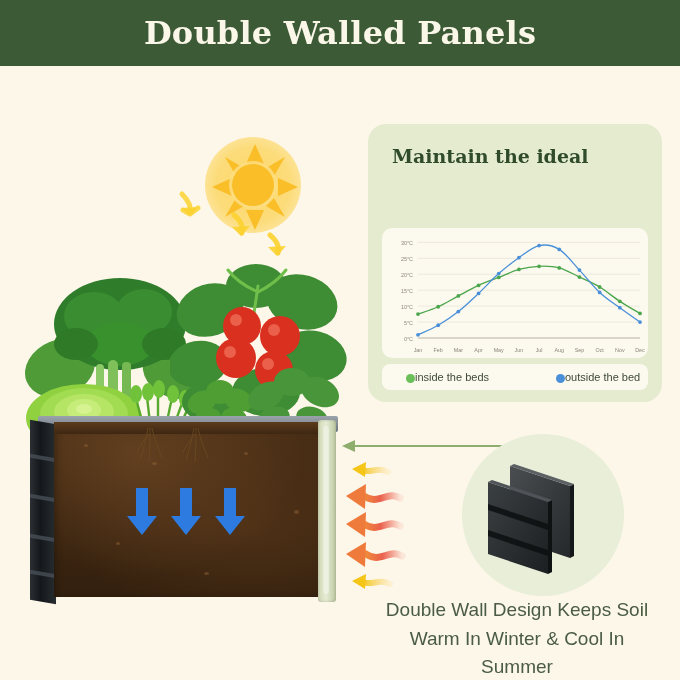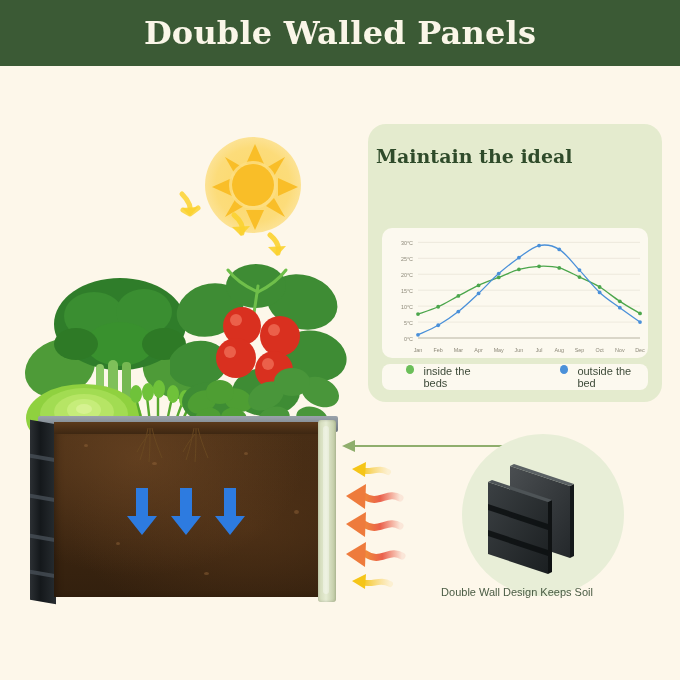--- a/index.html
+++ b/index.html
@@ -74,51 +74,51 @@
 
   
   .veg{position:absolute;}
 
   
   .chart-card{
     position:absolute;left:368px;top:124px;width:294px;height:278px;
     background:#E4EBCE;border-radius:18px;
   }
   .chart-heading{
-    position:absolute;left:8px;top:20px;width:260px;
+    position:absolute;left:24px;top:20px;width:260px;
     color:#2F4B2A;font-family:"DejaVu Serif","Liberation Serif",serif;
     font-size:19px;font-weight:700;line-height:1.32;
   }
   .plot-box{
     position:absolute;left:14px;top:104px;width:266px;height:130px;
     background:#FCF9EF;border-radius:10px;
   }
   .plot-svg{position:absolute;left:0;top:0;}
   .legend{
     position:absolute;left:14px;top:240px;width:266px;height:26px;
     background:#FCF9EF;border-radius:8px;display:flex;align-items:center;
   }
-  .legend-item{display:flex;align-items:flex-start;gap:9px;font-size:11px;color:#3D4A38;padding-left:12px;}
+  .legend-item{display:flex;align-items:flex-end;gap:0;font-size:11px;color:#3D4A38;padding-left:12px;}
   .legend-item.i0{margin-left:12px;}
   .legend-item.i1{margin-left:55px;}
   .legend-dot{width:9px;height:9px;border-radius:50%;display:inline-block;}
 
   
   .connector{position:absolute;left:338px;top:438px;width:190px;height:60px;}
   .heat-arrows{position:absolute;left:340px;top:460px;width:80px;height:160px;}
 
   
   .panel-circle{
     position:absolute;left:462px;top:434px;width:162px;height:162px;border-radius:50%;
     background:#E8EED7;
   }
   .panel-svg{position:absolute;left:0;top:0;}
   .caption{
-    position:absolute;left:372px;top:584px;width:290px;text-align:center;
-    color:#4A5C44;font-size:11px;line-height:1.5;
+    position:absolute;left:372px;top:596px;width:290px;text-align:center;
+    color:#4A5C44;font-size:19px;line-height:1.5;
   }
 </style>
 </head>
 <body>
 
 <div class="page">
 
   <div class="header">
     <div class="header-title">Double Walled Panels</div>
   </div>
@@ -424,15 +424,16 @@
       <polygon points="86,68 90,66 90,138 86,140" fill="#0F1213"></polygon>
       <polygon points="26,48 30,46 90,66 86,68" fill="#4E5457"></polygon>
 
       <polygon points="26,70 86,90 86,96 26,76" fill="#0C0F10" opacity=".85"></polygon>
       <polygon points="26,96 86,116 86,122 26,102" fill="#0C0F10" opacity=".85"></polygon>
     </svg>
   </div>
 
   <div class="caption">
     <div>Double Wall Design Keeps Soil</div>
+    <div>Warm In Winter &amp; Cool In Summer</div>
   </div>
 
 </div>
 
 </body></html>

